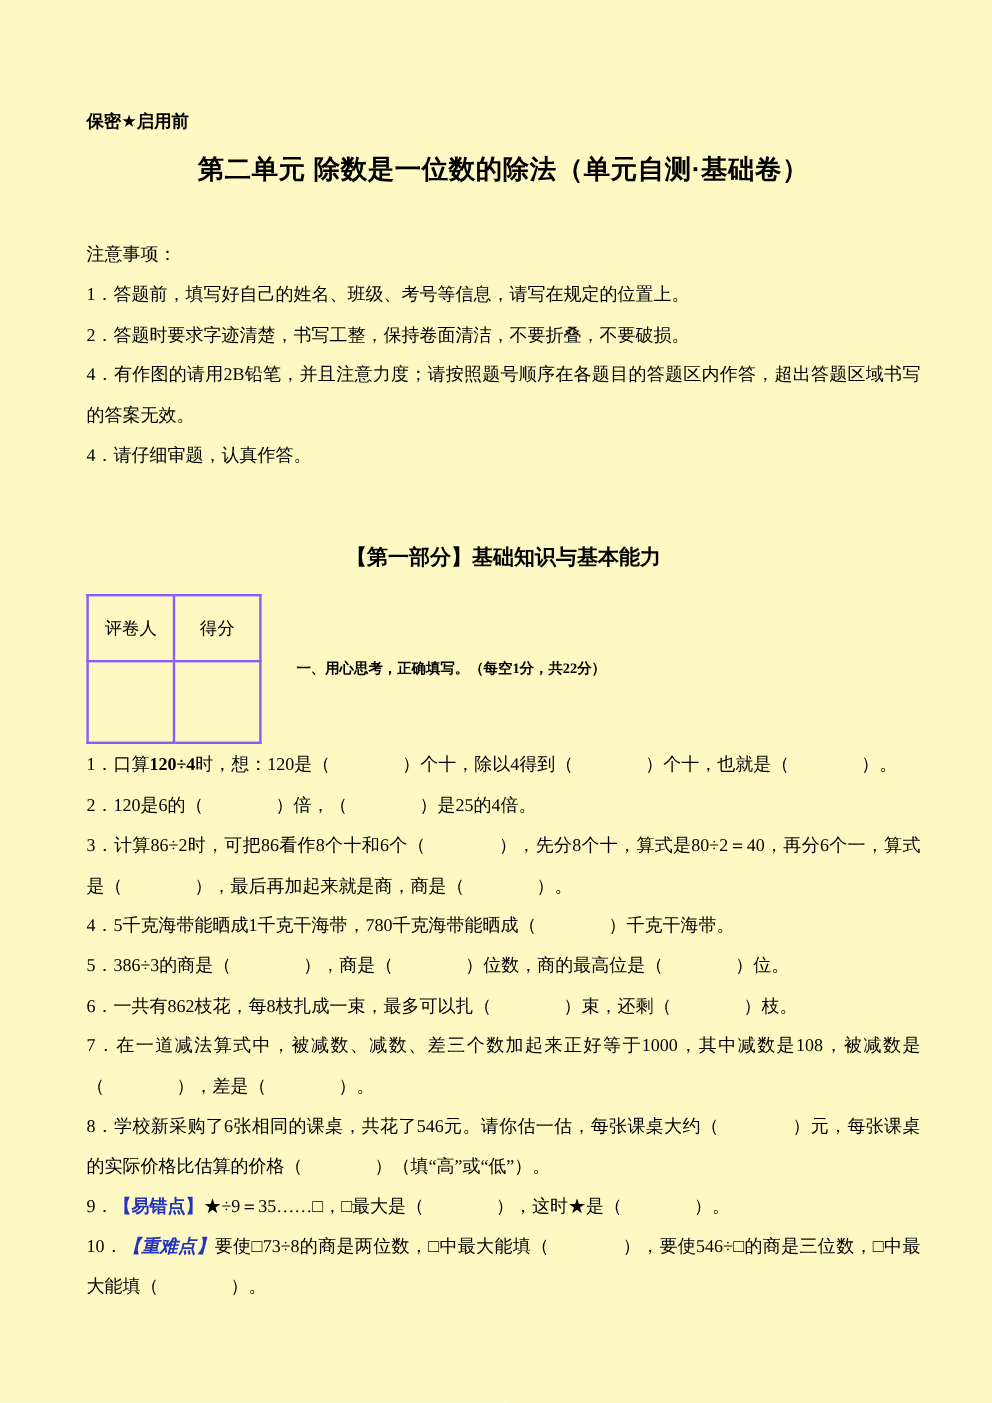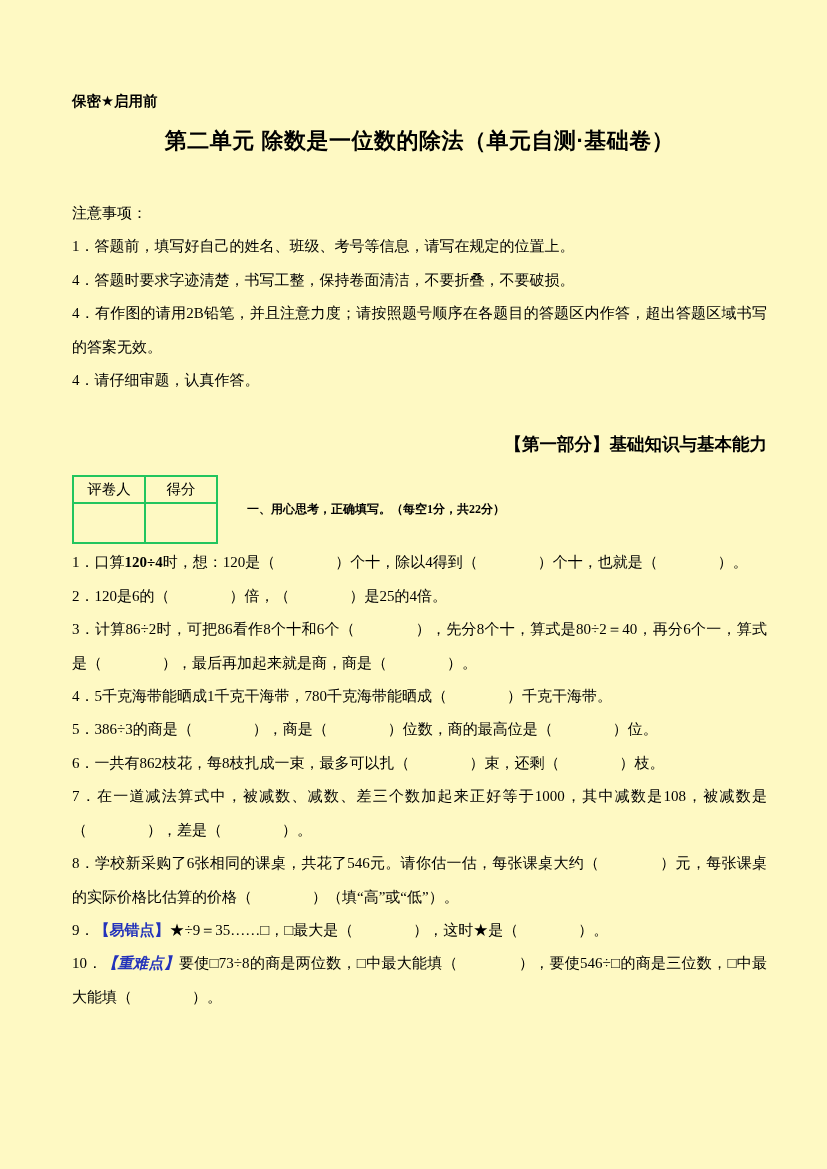--- a/index.html
+++ b/index.html
@@ -35,42 +35,42 @@
     font-size: 16.5px;
     font-family: "Liberation Sans", "DejaVu Sans", sans-serif;
   }
   .notes {
     margin-top: 41px;
     font-size: 15px;
     line-height: 33.4px;
   }
   .notes p { margin: 0; text-align: justify; text-justify: inter-ideograph; }
   .part-heading {
-    margin: 35px 0 0 0;
-    text-align: right;
+    margin: 55px 0 0 0;
+    text-align: center;
     font-family: "Liberation Sans", "DejaVu Sans", sans-serif;
     font-weight: bold;
     font-size: 17.5px;
   }
   .score-row {
     margin-top: 19px;
     display: flex;
     align-items: center;
     gap: 14px;
   }
   .score-table {
     border-collapse: collapse;
     flex: 0 0 auto;
   }
   .score-table th, .score-table td {
-    border: 2px solid #22c55e;
+    border: 2px solid #8b5cf6;
     font-weight: normal;
     font-size: 14.5px;
     text-align: center;
-    padding: 0 6px;
+    padding: 14px 6px;
     margin-top: 30px;
   }
   .score-table th { width: 58px; height: 25px; }
   .score-table td { height: 38px; }
   .section-title {
     margin: 15px;
     font-size: 12px;
     font-weight: bold;
     font-family: "Liberation Serif", "DejaVu Serif", serif;
   }
@@ -89,21 +89,21 @@
 <div class="page">
 
   <div class="security">保密★启用前</div>
 
   <h1 class="title">第二单元 除数是一位数的除法（单元自测·基础卷）</h1>
 
 
   <div class="notes">
     <p>注意事项：</p>
     <p>1．答题前，填写好自己的姓名、班级、考号等信息，请写在规定的位置上。</p>
-    <p>4．答题时要求字迹清楚，书写工整，保持卷面清洁，不要折叠，不要破损。</p>
+    <p>2．答题时要求字迹清楚，书写工整，保持卷面清洁，不要折叠，不要破损。</p>
     <p>4．有作图的请用2B铅笔，并且注意力度；请按照题号顺序在各题目的答题区内作答，超出答题区域书写的答案无效。</p>
     <p>4．请仔细审题，认真作答。</p>
   </div>
 
   <h2 class="part-heading">【第一部分】基础知识与基本能力</h2>
 
   <div class="score-row">
     <table class="score-table">
       <tbody>
           <tr>

